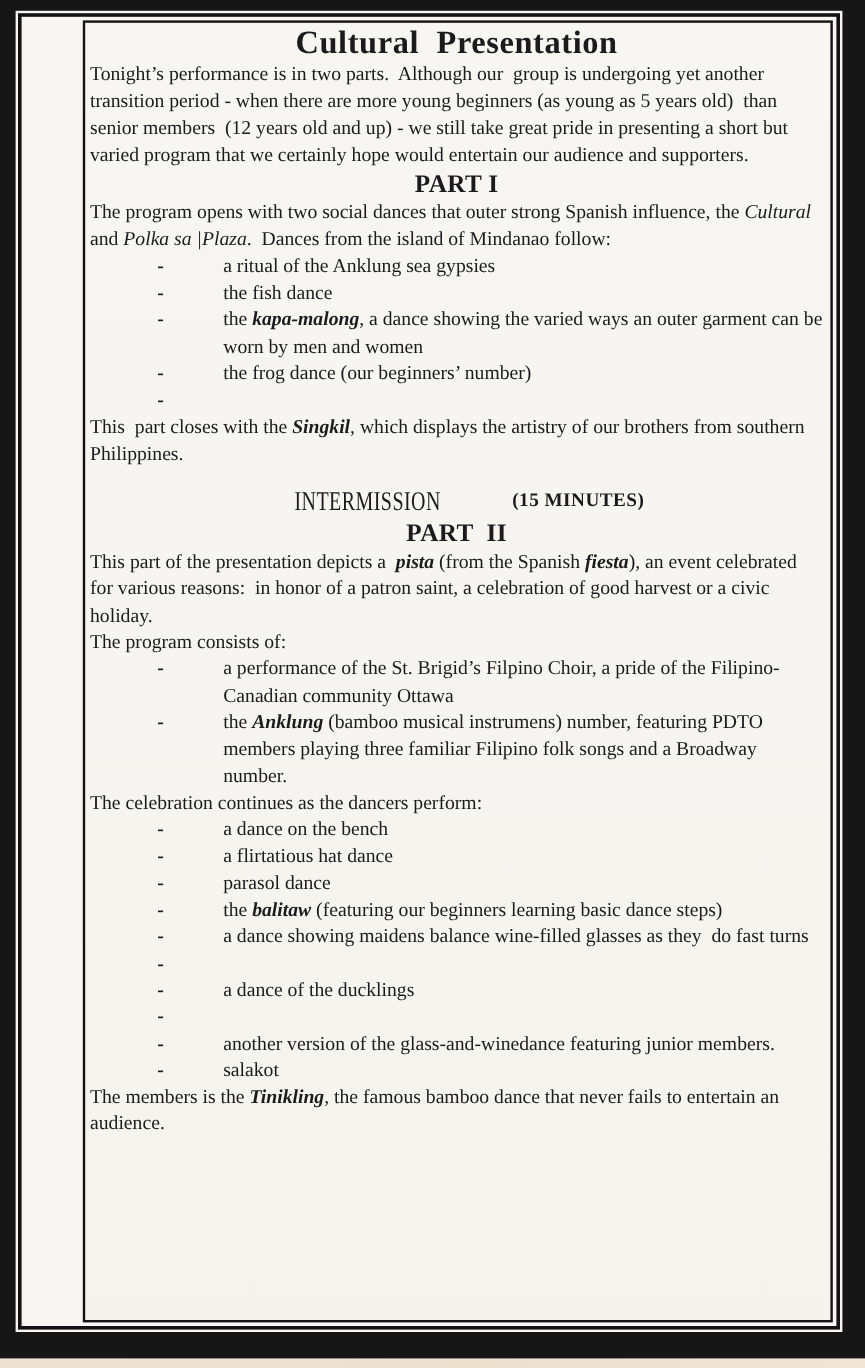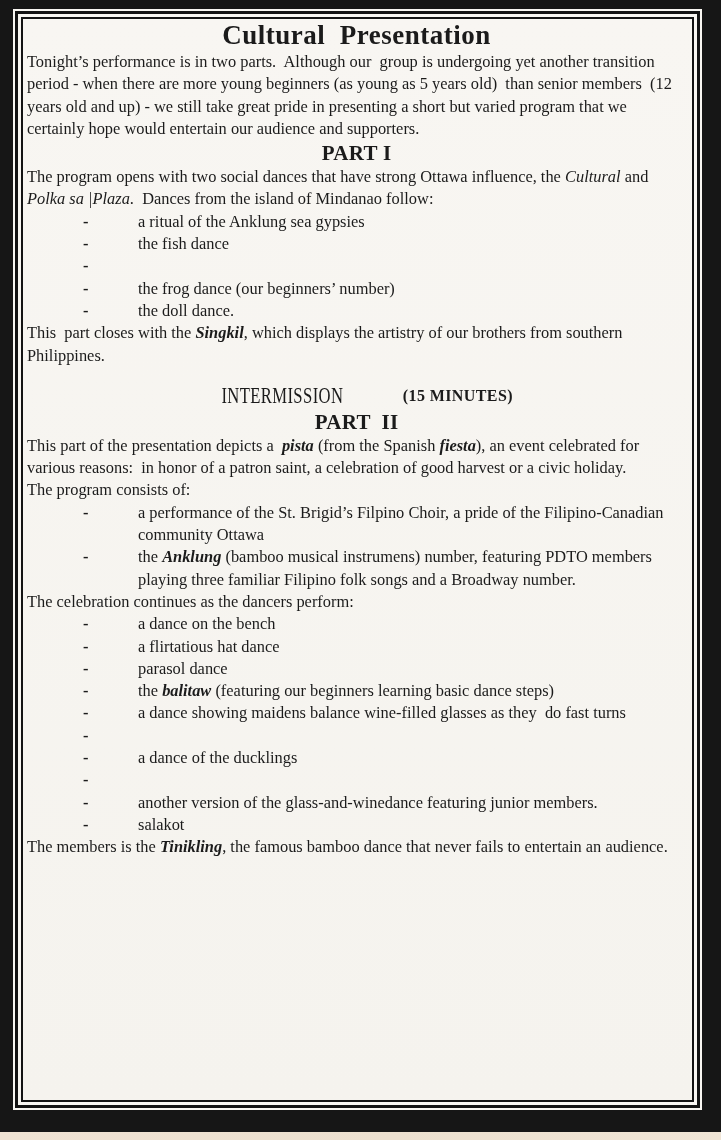--- a/index.html
+++ b/index.html
@@ -19,20 +19,21 @@
     width:689px; height:1101px;
     background:#f8f6f2;
     padding:2px;
     box-sizing:border-box;
   }
   .b1 { border:3px solid #131313; height:100%; box-sizing:border-box; padding:3px; }
   .b2 {
     border:2px solid #131313; height:100%; box-sizing:border-box;
     padding:0 6px 0 4px; overflow:hidden;
     background:linear-gradient(180deg,#f8f6f2,#f5f3ee);
+    margin-left:48px;
   }
   .content { font-size:16.4px; line-height:22.3px; color:#1b1b1b; }
   .content p { margin:0; white-space:pre-wrap; }
   .title {
     text-align:center; font-weight:bold; font-size:27px; line-height:32px;
     margin-top:16px; white-space:pre; letter-spacing:0.5px;
   }
   .part-heading {
     text-align:center; font-weight:bold; font-size:21px; line-height:26px;
     white-space:pre; letter-spacing:0.3px;
@@ -66,41 +67,41 @@
   <div class="b1">
     <div class="b2">
       <div class="content">
 
         <p class="title">Cultural  Presentation</p>
 
         <p class="mt-intro">Tonight’s performance is in two parts.  Although our  group is undergoing yet another transition period - when there are more young beginners (as young as 5 years old)  than senior members  (12 years old and up) - we still take great pride in presenting a short but varied program that we certainly hope would entertain our audience and supporters.</p>
 
         <p class="part-heading mt-p1h">PART I</p>
 
-        <p class="mt-p1o"><span class="s-n">The program opens with two social dances that have strong Ottawa influence, the </span><span class="s-i">Cultural</span><span class="s-n"> and </span><span class="s-i">Polka sa |Plaza</span><span class="s-n">.  Dances from the island of Mindanao follow:</span></p>
+        <p class="mt-p1o"><span class="s-n">The program opens with two social dances that outer strong Spanish influence, the </span><span class="s-i">Cultural</span><span class="s-n"> and </span><span class="s-i">Polka sa |Plaza</span><span class="s-n">.  Dances from the island of Mindanao follow:</span></p>
 
         <div>
             <div class="li">
               <span class="dash">-</span>
               <span class="txt"><span class="s-n">a ritual of the Anklung sea gypsies</span></span>
             </div>
             <div class="li">
               <span class="dash">-</span>
               <span class="txt"><span class="s-n">the fish dance</span></span>
             </div>
             <div class="li">
               <span class="dash">-</span>
+              <span class="txt"><span class="s-n">the </span><span class="s-bi">kapa-malong</span><span class="s-n">, a dance showing the varied ways an outer garment can be worn by men and women</span></span>
             </div>
             <div class="li">
               <span class="dash">-</span>
               <span class="txt"><span class="s-n">the frog dance (our beginners’ number)</span></span>
             </div>
             <div class="li">
               <span class="dash">-</span>
-              <span class="txt"><span class="s-n">the doll dance.</span></span>
             </div>
           </div>
 
         <p><span class="s-n">This  part closes with the </span><span class="s-bi">Singkil</span><span class="s-n">, which displays the artistry of our brothers from southern Philippines.</span></p>
 
         <div class="inter-row">
           <span class="inter-label">INTERMISSION</span>
           <span class="inter-duration">(15 MINUTES)</span>
         </div>
 

